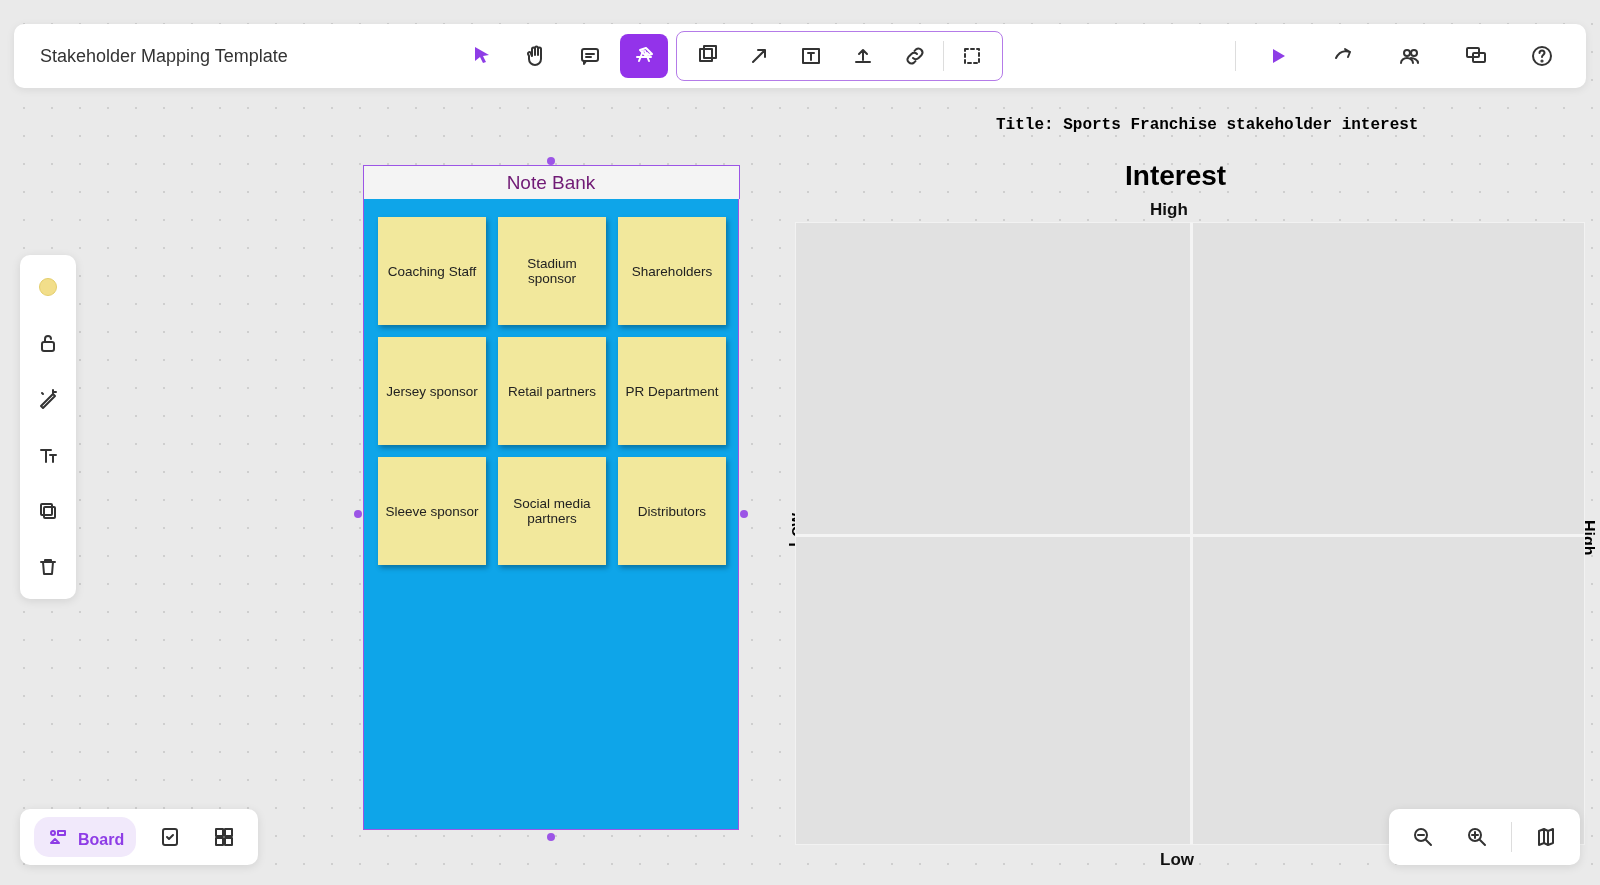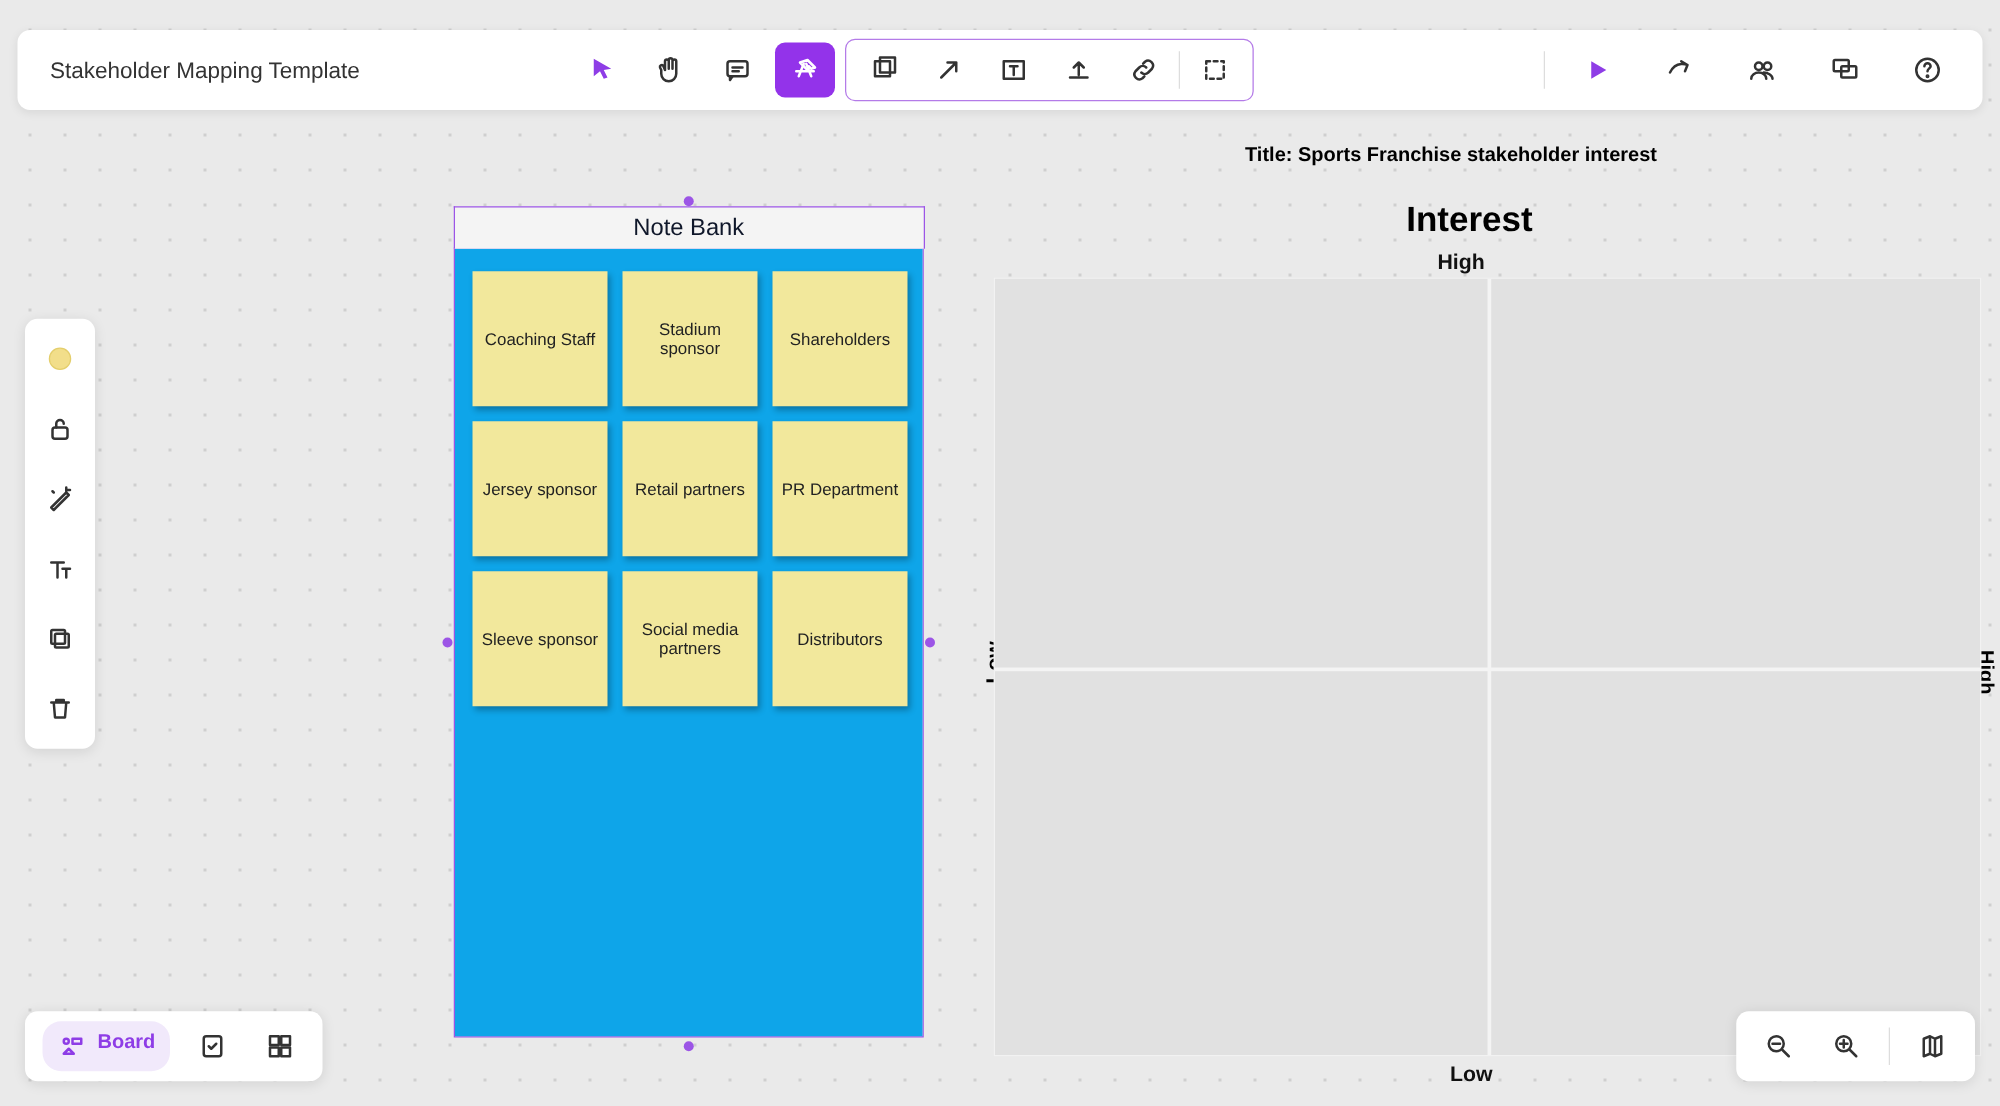--- a/index.html
+++ b/index.html
@@ -38,51 +38,51 @@
   }
   .lp-btn { width:40px; height:40px; display:flex; align-items:center; justify-content:center; cursor:pointer; border-radius:6px;}
   .color-swatch { width:18px; height:18px; border-radius:50%; background:#F2DE8A; border:1px solid #E4CE6B;}
 
   
   .bottomleft {
     position:absolute; left:20px; bottom:20px; height:56px; min-width:210px;
     background:#fff; border-radius:10px; box-shadow:0 2px 10px rgba(0,0,0,0.1);
     display:flex; align-items:center; padding:0 14px; gap:14px;
   }
-  .board-chip { display:flex; align-items:flex-start; gap:8px; background:#F1E9FB; color:#8E3DE6; padding:8px 12px; border-radius:15px; font-weight:600; cursor:pointer;}
+  .board-chip { display:flex; align-items:flex-end; gap:8px; background:#F1E9FB; color:#8E3DE6; padding:8px 12px; border-radius:15px; font-weight:600; cursor:pointer;}
 
   
   .bottomright {
     position:absolute; right:20px; bottom:20px; height:56px;
     background:#fff; border-radius:10px; box-shadow:0 2px 10px rgba(0,0,0,0.1);
     display:flex; align-items:center; padding:0 14px; gap:14px;
   }
 
   
   .notebank-frame {
     position:absolute; top:198px; left:363px; width:376px; height:632px;
     border:1.5px solid #9C55E6; background:rgba(0,0,0,0);
   }
   .notebank-header {
     height:34px; background:#F4F4F4; border:1.5px solid #9C55E6; border-bottom:none;
     display:flex; align-items:center; justify-content:center;
     position:absolute; top:-34px; left:-1.5px; right:-1.5px;
-    font-size:19px; color:#0f172a;
+    font-size:19px; color:#701a75;
   }
   .notebank-body { width:100%; height:100%; background:#0ea5e9; padding:18px 14px; }
   .note-grid { display:grid; grid-template-columns:repeat(3,108px); grid-auto-rows:108px; gap:12px; }
   .sticky { background:#F2E89C; box-shadow:2px 3px 5px rgba(0,0,0,.3); display:flex; align-items:center; justify-content:center; text-align:center; font-size:13.5px; padding:6px; color:#222; cursor:move;}
   .sel-handle { position:absolute; width:8px; height:8px; background:#9C55E6; border-radius:50%; }
   .sh-t { top:-42px; left:calc(50% - 4px);} 
   .sh-b { bottom:-12px; left:calc(50% - 4px);}
   .sh-l { top:calc(50% - 4px); left:-10px;}
   .sh-r { top:calc(50% - 4px); right:-10px;}
   
   
-  .chart-title { position:absolute; top:116px; left:996px; font-weight:700; font-size:16px;}
+  .chart-title { position:absolute; top:116px; left:996px; font-weight:700; font-size:16px;font-family:Liberation Mono, monospace;}
   .axis-int { position:absolute; top:160px; left:1125px; font-weight:800; font-size:28px;}
   .high-top { position:absolute; top:200px; left:1150px; font-size:17px; font-weight:600; color:#111;}
   .low-bottom{ position:absolute; bottom:15px; left:1160px; font-size:17px; font-weight:600; color:#111;}
   .low-left { position:absolute; top:520px; left:779px; font-size:17px; font-weight:600; transform:rotate(-90deg);}
   .high-right{ position:absolute; top:520px; right:3px; font-size:16px; font-weight:600; transform:rotate(90deg);}  
   .matrix { position:absolute; top:222px; left:795px; right:15px; bottom:40px; background:#E1E1E1; border:1px solid #F2F2F2;}
   .matrix::before, .matrix::after { content:""; position:absolute; background:#F4F4F4;}
   .matrix::before { top:50%; left:0; right:0; height:3px;}
   .matrix::after  { left:50%; top:0; bottom:0; width:3px;}
 

